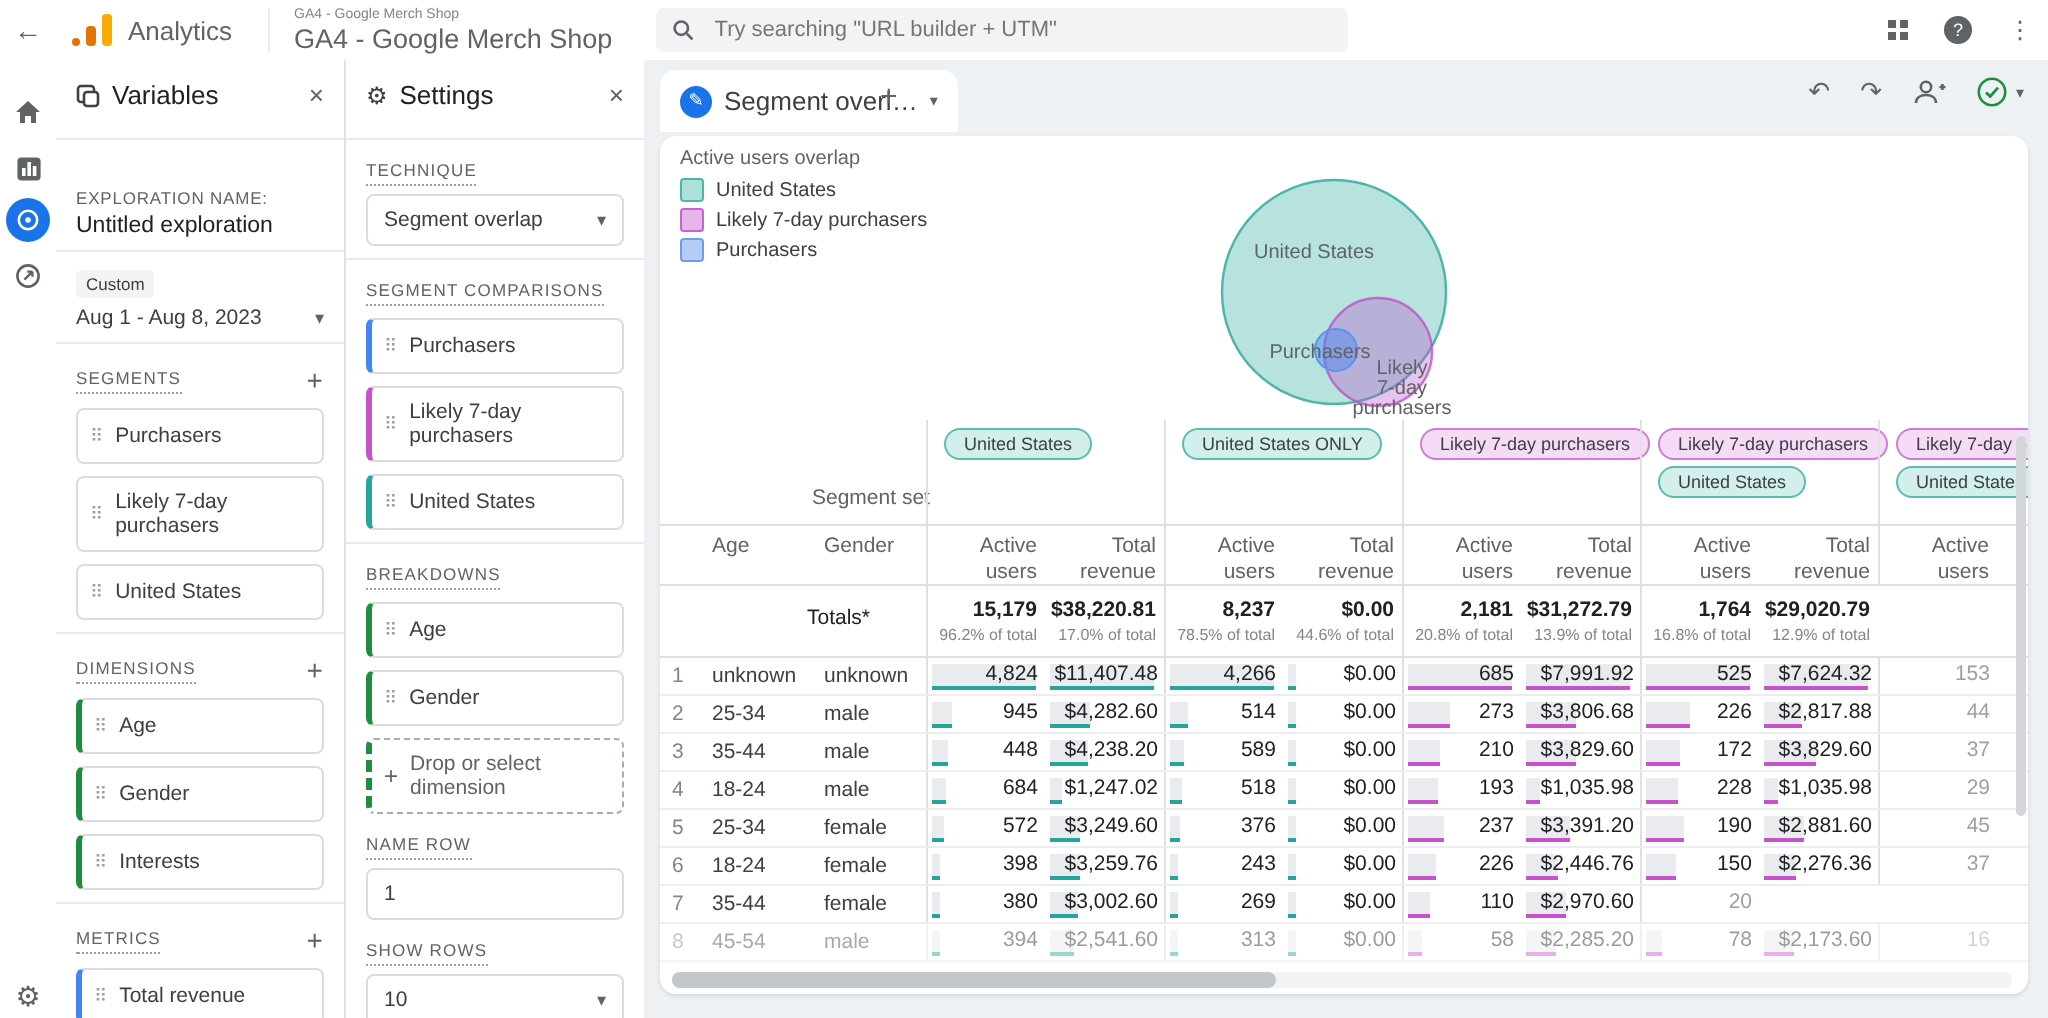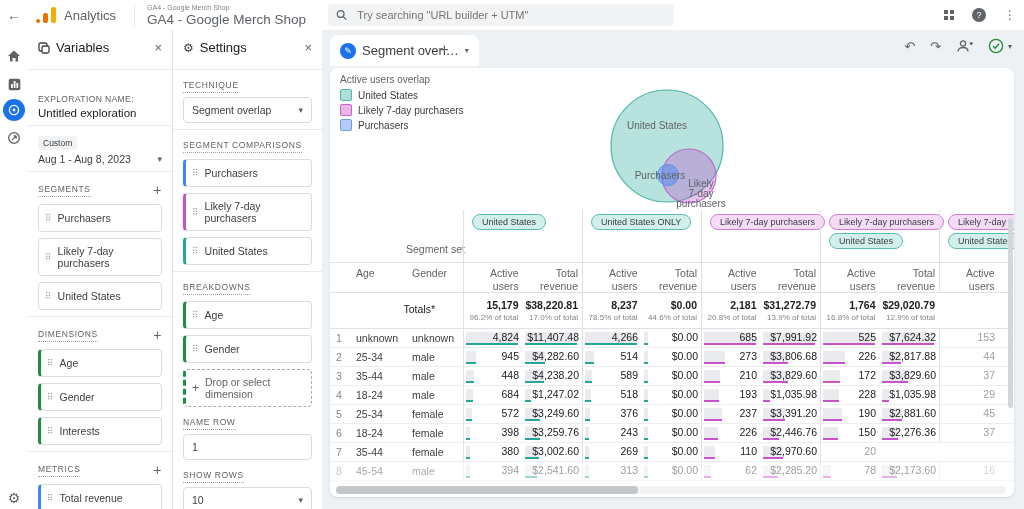--- a/index.html
+++ b/index.html
@@ -833,21 +833,21 @@
                   <span class="v">313</span>
                 </div>
                 <div class="cell" style="width: 60px;">
                   <div class="bar" style="width: 4px; border-bottom-color: rgb(38, 166, 154);"></div>
                   <span class="v">$0.00</span>
                 </div>
               </div>
               <div class="grp">
                 <div class="cell" style="width: 59px;">
                   <div class="bar" style="width: 7px; border-bottom-color: rgb(198, 83, 204);"></div>
-                  <span class="v">62</span>
+                  <span class="v">58</span>
                 </div>
                 <div class="cell" style="width: 60px;">
                   <div class="bar" style="width: 15px; border-bottom-color: rgb(198, 83, 204);"></div>
                   <span class="v">$2,285.20</span>
                 </div>
               </div>
               <div class="grp">
                 <div class="cell" style="width: 59px;">
                   <div class="bar" style="width: 8px; border-bottom-color: rgb(198, 83, 204);"></div>
                   <span class="v">78</span>

